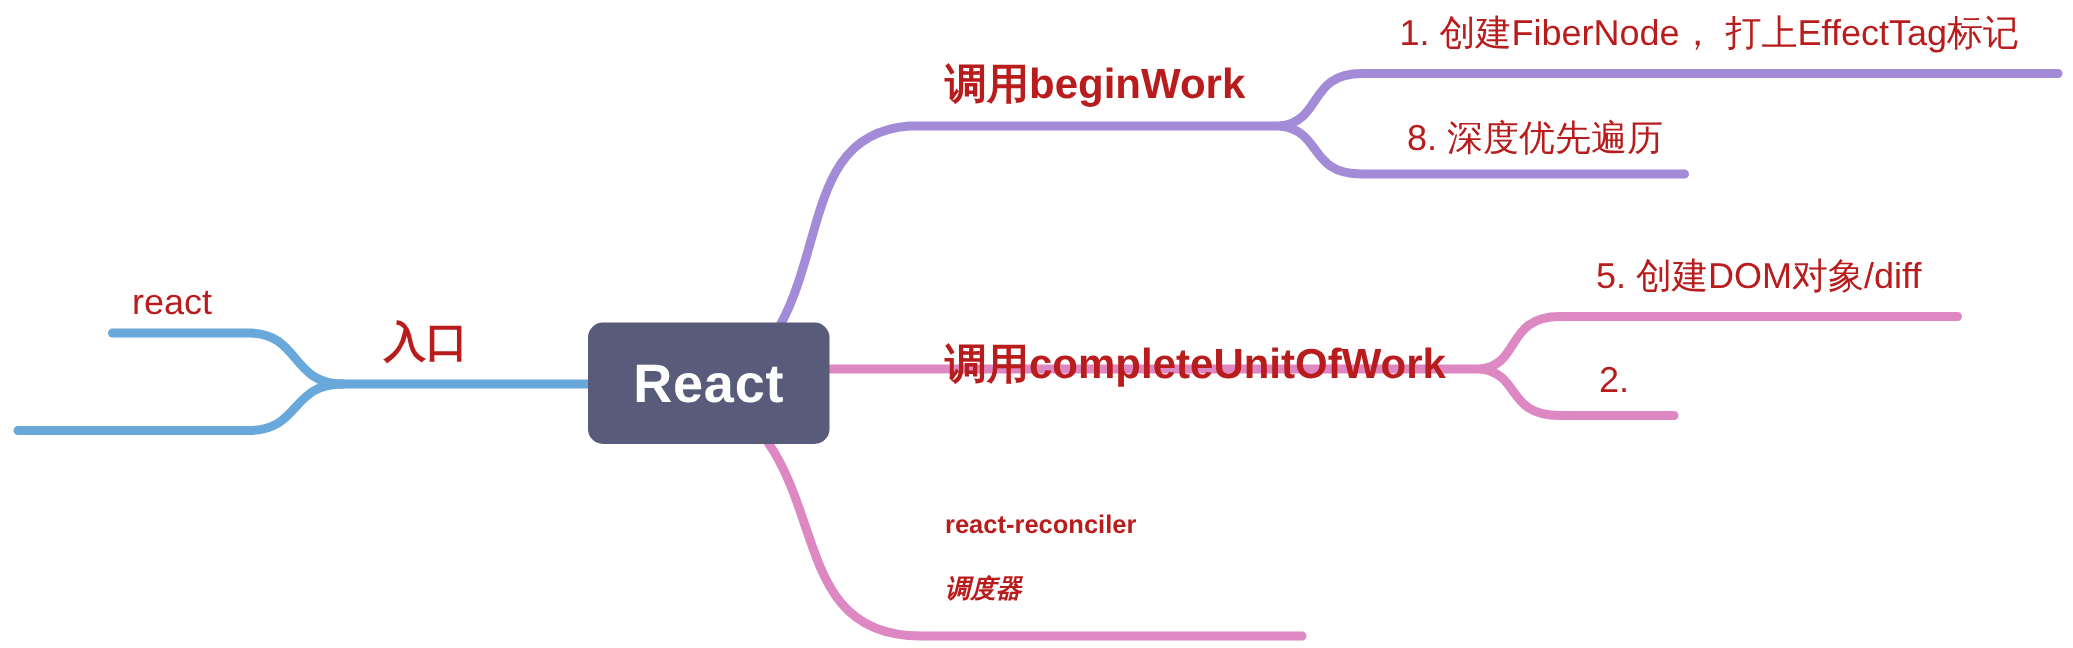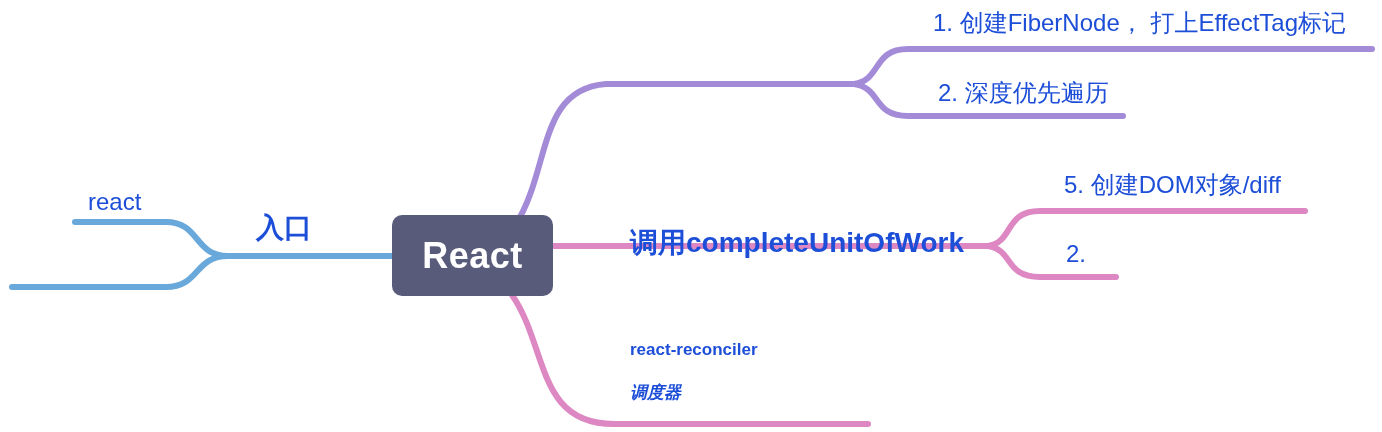--- a/index.html
+++ b/index.html
@@ -14,21 +14,21 @@
   }
   .lines {
     position: absolute;
     left: 0; top: 0;
     width: 1382px; height: 432px;
   }
   .lines path { fill: none; stroke-width: 6; stroke-linecap: round; }
   .label {
     position: absolute;
     white-space: nowrap;
-    color: #1d4ed8;
+    color: #b91c1c;
     line-height: 1.15;
     cursor: default;
   }
   .lbl-plain  { font-size: 24px; font-weight: 400; }
   .lbl-topic  { font-size: 28px; font-weight: 700; }
   .lbl-topic2 { font-size: 17px; font-weight: 700; }
   .root-node {
     position: absolute;
     left: 392px; top: 215px;
     width: 161px; height: 81px;
@@ -67,22 +67,23 @@
     <path d="M 512 295 C 548 347 536 424 614 424 H 868" stroke="#dd87c3"></path>
   </svg>
 
   <div class="label lbl-plain" style="left:88px; top:188px;">react</div>
   <div class="label lbl-topic" style="left:256px; top:212px;">入口</div>
 
   <div class="root-node">
     <span>React</span>
   </div>
 
+  <div class="label lbl-topic" style="left:630px; top:40px;">调用beginWork</div>
   <div class="label lbl-plain" style="left:933px; top:9px;">1. 创建FiberNode， 打上EffectTag标记</div>
-  <div class="label lbl-plain" style="left:938px; top:79px;">2. 深度优先遍历</div>
+  <div class="label lbl-plain" style="left:938px; top:79px;">8. 深度优先遍历</div>
 
   <div class="label lbl-topic" style="left:630px; top:200px;margin-top:27px;">调用completeUnitOfWork</div>
   <div class="label lbl-plain" style="left:1064px; top:171px;">5. 创建DOM对象/diff</div>
   <div class="label lbl-plain" style="left:1066px; top:240px;">2.</div>
 
   <div class="label lbl-topic2" style="left:630px; top:340px;">react-reconciler</div>
   <div class="label lbl-topic2" style="left:630px; top:383px;font-style:italic;">调度器</div>
 
 </div>
 

